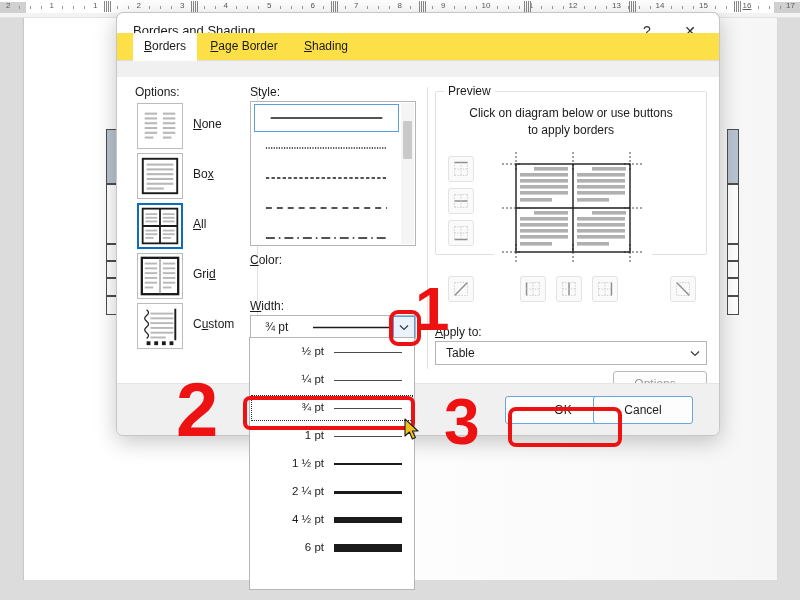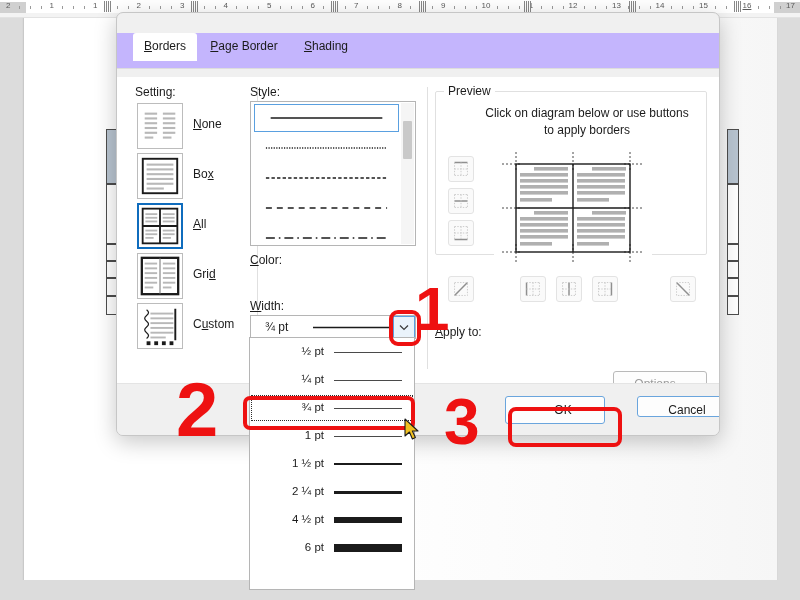--- a/index.html
+++ b/index.html
@@ -62,22 +62,22 @@
   .dlg-help {
     position: absolute; right: 58px; top: 6px; width: 28px; height: 24px;
     font-size: 14px; color: #333; text-align: center; line-height: 24px; cursor: default;
   }
   .dlg-close {
     position: absolute; right: 14px; top: 6px; width: 30px; height: 24px;
     font-size: 14px; color: #333; text-align: center; line-height: 24px; cursor: default;
   }
 
   .tabstrip {
-    position: absolute; left: 0; top: 20px; width: 100%; height: 36px;
-    background: #c4b5fd; border-bottom: 1px solid #dddddd;
+    position: absolute; left: 0; top: 20px; width: 100%; height: 28px;
+    background: #fde047; border-bottom: 1px solid #dddddd;
   }
   .tab {
     position: absolute; top: 0; height: 28px; line-height: 27px;
     font-size: 12px; color: #1b1b1b; text-align: center; cursor: default;
   }
   .tab.active { background: #ffffff; border-top-left-radius:3px; border-top-right-radius:3px; }
   .tab u { text-decoration: underline; }
 
   .dlg-body { position: absolute; left:0; top: 64px; width:100%; height: 308px; background:#ffffff; }
   .dlg-footer {
@@ -286,36 +286,41 @@
       <div class="rtab" style="left:331px;"></div>
       <div class="rtab" style="left:419px;"></div>
       <div class="rtab" style="left:524px;"></div>
       <div class="rtab" style="left:629px;"></div>
       <div class="rtab" style="left:734px;"></div>
     </div>
   </div>
 
   <div class="dialog">
 
+    <div class="dlg-title">
+      <div class="dlg-title-text">Borders and Shading</div>
+      <div class="dlg-help">?</div>
+      <div class="dlg-close">✕</div>
+    </div>
 
     <div class="tabstrip">
       <div class="tab active" style="left:16px; width:64px;">
         <span><u>B</u>orders</span>
       </div>
       <div class="tab" style="left:174px; width:70px;">
         <span><u>S</u>hading</span>
       </div>
       <div class="tab" style="left:82px; width:90px;">
         <span><u>P</u>age Border</span>
       </div>
     </div>
 
     <div class="dlg-body">
 
-      <div class="lbl" style="left:18px; top:8px;">Setting:</div>
+      <div class="lbl" style="left:18px; top:8px;">Options:</div>
 
       <div class="setting-col" style="top:24px;">
 
         <div class="set-item" style="top: 0px; position: absolute; width: 126px;">
           <div class="set-thumb">
             <svg width="100%" height="100%" viewBox="0 0 46 46">
               <rect x="0" y="0" width="46" height="46" fill="#fff"></rect>
               <g fill="#b8b8b8">
                 <rect x="7" y="9" width="13" height="2.2"></rect>
                   <rect x="26" y="9" width="13" height="2.2"></rect>
@@ -479,21 +484,21 @@
         </svg>
         <div class="combo-arrow" style="background:#eaf3fb; border-left:1px solid #5aa0e0; border:1px solid #5aa0e0;">
           <svg width="10" height="7" viewBox="0 0 10 7">
               <path d="M1 1.5 L5 5.5 L9 1.5" fill="none" stroke="#3a3a3a" stroke-width="1.2"></path>
             </svg>
         </div>
       </div>
 
       <div class="sep-v" style="left:310px; top:10px; height:282px;"></div>
 
-      <div class="group" style="left:318px; top:14px; width:272px; height:164px;padding-left:16px;">
+      <div class="group" style="left:318px; top:14px; width:272px; height:164px;">
         <div class="group-title">Preview</div>
 
         <div class="pv-hint" style="top:14px;">Click on diagram below or use buttons</div>
         <div class="pv-hint" style="top:31px;">to apply borders</div>
 
         <div class="bbtn" style="left:12px; top:64px;">
           <svg width="100%" height="100%" viewBox="0 0 26 26">
             <line x1="6" y1="6" x2="20" y2="6" stroke="#8f8f8f" stroke-width="1.6"></line>
             <g stroke="#c9c9c9" stroke-width="1" stroke-dasharray="1.5 1.5" fill="none">
               <line x1="6" y1="20" x2="20" y2="20"></line>
@@ -634,27 +639,35 @@
             <g stroke="#c9c9c9" stroke-width="1" stroke-dasharray="1.5 1.5" fill="none">
               <rect x="6" y="6" width="14" height="14"></rect>
             </g>
           </svg>
         </div>
       </div>
 
       <div class="lbl" style="left:318px; top:248px;">
         <u>A</u>pply to:
       </div>
+      <div class="combo" style="left:318px; top:264px; width:272px;">
+        <div class="combo-text" style="left:10px;">Table</div>
+        <div class="combo-arrow">
+          <svg width="10" height="7" viewBox="0 0 10 7">
+              <path d="M1 1.5 L5 5.5 L9 1.5" fill="none" stroke="#3a3a3a" stroke-width="1.2"></path>
+            </svg>
+        </div>
+      </div>
 
       <div class="btn" style="left:496px; top:294px; width:94px; height:26px; line-height:24px; color:#9a9a9a;">Options...</div>
     </div>
 
     <div class="dlg-footer">
       <div class="btn primary" style="left:388px; top:12px; width:100px; height:28px; line-height:26px;padding-left:16px;">OK</div>
-      <div class="btn primary" style="left:520px; top:12px; width:100px; height:21px; line-height:26px;">Cancel</div>
+      <div class="btn primary" style="left:476px; top:12px; width:100px; height:28px; line-height:26px;">Cancel</div>
     </div>
   </div>
 
   <div class="wdd" id="width-dropdown">
       <div class="wdd-item">
         <div class="w-lab">½ pt</div>
         <div class="w-line" style="height: 1px; top: 13.5px; background: rgb(74, 74, 74);"></div>
       </div>
       <div class="wdd-item">
         <div class="w-lab">¼ pt</div>

